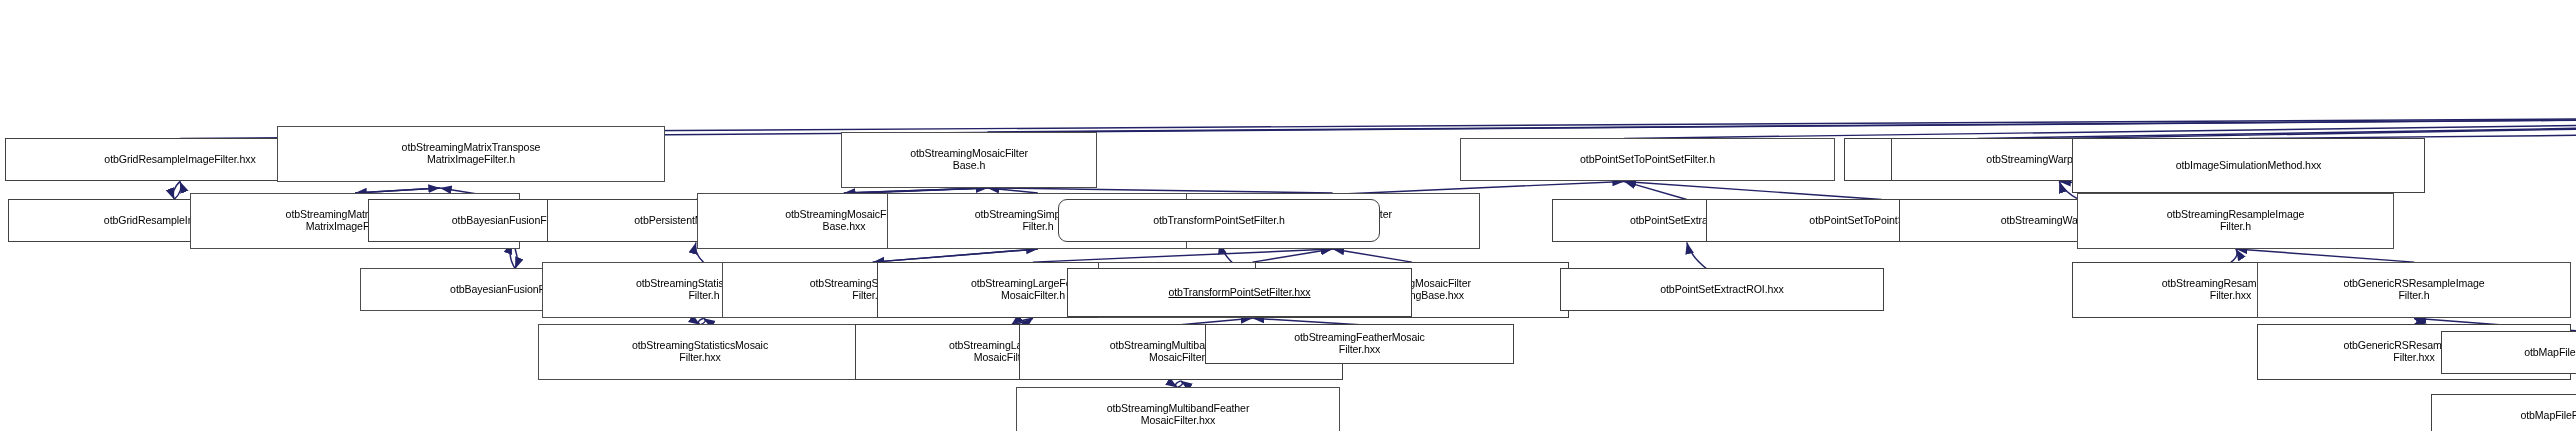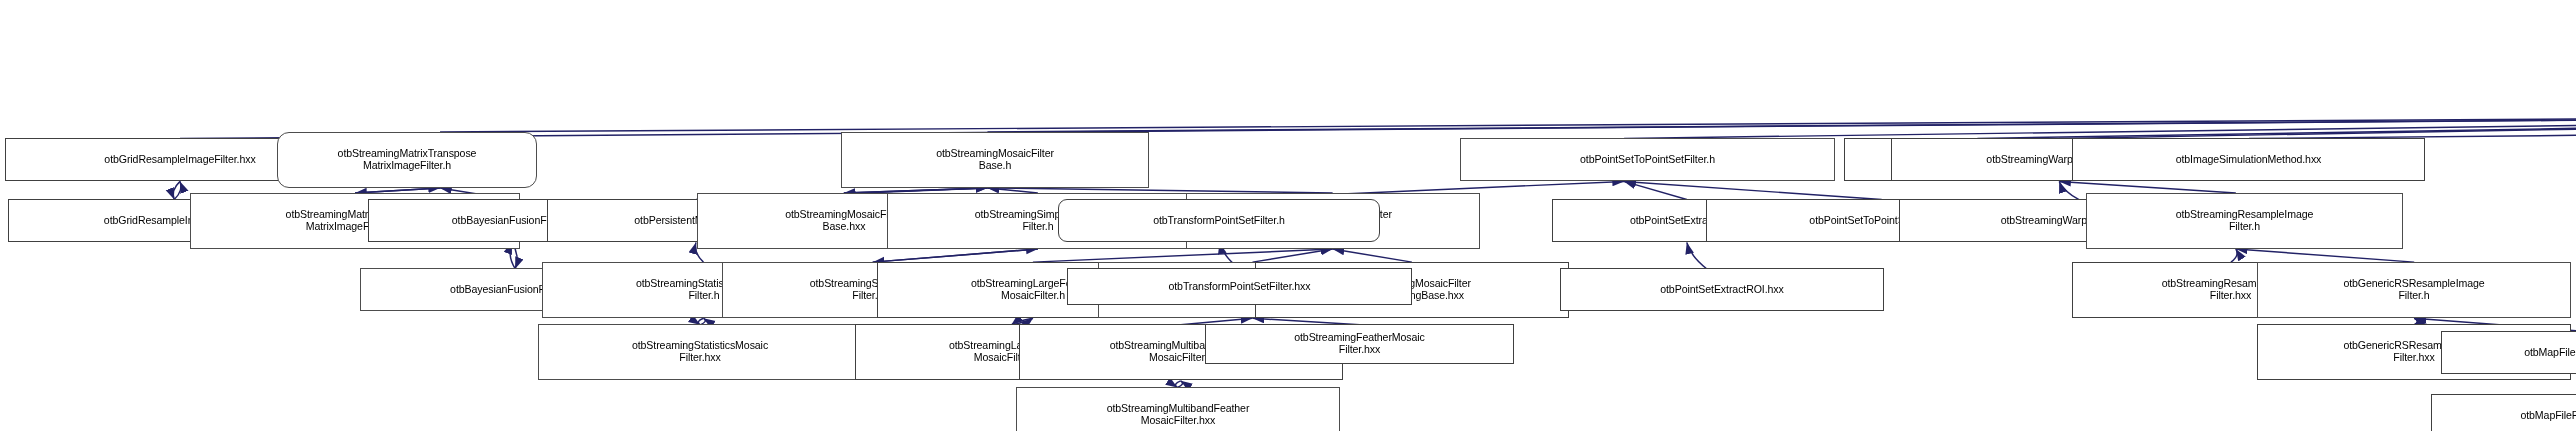--- a/index.html
+++ b/index.html
@@ -105,57 +105,57 @@
         <path d="M3289.5,433.1 Q3298.5,437.6 3289.5,442.1" fill="none" stroke="#222266" stroke-width="2" marker-end="url(#arrowhead)"></path>
         <path d="M3522.4,451.1 Q3405.9,442.1 3289.5,433.1" fill="none" stroke="#222266" stroke-width="2" marker-end="url(#arrowhead)"></path>
         <path d="M1604.3,527.4 Q1615.5,522.9 1608.8,518.4" fill="none" stroke="#222266" stroke-width="2" marker-end="url(#arrowhead)"></path>
         <path d="M1608.8,518.4 Q1597.5,522.9 1604.3,527.4" fill="none" stroke="#222266" stroke-width="2" marker-end="url(#arrowhead)"></path>
         <path d="M3524.6,536.4 Q3514.5,522.9 3522.4,509.5" fill="none" stroke="#222266" stroke-width="2" marker-end="url(#arrowhead)"></path>
         <path d="M3522.4,509.5 Q3532.5,522.9 3524.6,536.4" fill="none" stroke="#222266" stroke-width="2" marker-end="url(#arrowhead)"></path>
       </g>
   </svg>
   <div id="nodes-layer">
       <div class="node" style="left: 5px; top: 138px; width: 350px; height: 43px;">otbGridResampleImageFilter.hxx</div>
-      <div class="node thick" style="left: 277px; top: 132px; width: 260px; height: 56px; border-radius: 12px;">otbStreamingMatrixTranspose
+      <div class="node thick" style="left: 277px; top: 126px; width: 388px; height: 56px;">otbStreamingMatrixTranspose
 MatrixImageFilter.h</div>
-      <div class="node thick" style="left: 841px; top: 132px; width: 308px; height: 56px;">otbStreamingMosaicFilter
+      <div class="node thick" style="left: 841px; top: 132px; width: 256px; height: 56px;">otbStreamingMosaicFilter
 Base.h</div>
       <div class="node thick" style="left: 1460px; top: 138px; width: 375px; height: 43px;">otbPointSetToPointSetFilter.h</div>
       <div class="node" style="left: 1844px; top: 138px; width: 266px; height: 43px;">otbStreamingTraits.hxx</div>
       <div class="node" style="left: 1891px; top: 138px; width: 337px; height: 43px;">otbStreamingWarpImageFilter.h</div>
-      <div class="node" style="left: 2072px; top: 138px; width: 353px; height: 43px;">otbImageSimulationMethod.hxx</div>
+      <div class="node" style="left: 2072px; top: 138px; width: 353px; height: 55px;">otbImageSimulationMethod.hxx</div>
       <div class="node" style="left: 8.3px; top: 199px; width: 332px; height: 43px;">otbGridResampleImageFilter.h</div>
       <div class="node thick" style="left: 190px; top: 193px; width: 330px; height: 56px;">otbStreamingMatrixTranspose
 MatrixImageFilter.hxx</div>
       <div class="node" style="left: 368px; top: 199px; width: 287px; height: 43px;">otbBayesianFusionFilter.h</div>
       <div class="node" style="left: 547px; top: 199px; width: 299px; height: 43px;">otbPersistentMosaicFilter.h</div>
       <div class="node thick" style="left: 697px; top: 193px; width: 294px; height: 56px;">otbStreamingMosaicFilter
 Base.hxx</div>
       <div class="node thick" style="left: 887px; top: 193px; width: 302px; height: 56px;">otbStreamingSimpleMosaic
 Filter.h</div>
       <div class="node thick" style="left: 1186px; top: 193px; width: 294px; height: 56px;">otbStreamingMosaicFilter
 WithBlendingBase.h</div>
       <div class="node" style="left: 1058px; top: 199px; width: 322px; height: 43px; border-radius: 9px;">otbTransformPointSetFilter.h</div>
       <div class="node" style="left: 1552px; top: 199px; width: 269px; height: 43px;">otbPointSetExtractROI.h</div>
       <div class="node" style="left: 1706px; top: 199px; width: 352px; height: 43px;">otbPointSetToPointSetFilter.hxx</div>
       <div class="node" style="left: 1899px; top: 199px; width: 360px; height: 43px;">otbStreamingWarpImageFilter.hxx</div>
-      <div class="node thick" style="left: 2077px; top: 193px; width: 317px; height: 56px; margin-left: 9px;">otbStreamingResampleImage
+      <div class="node thick" style="left: 2077px; top: 193px; width: 317px; height: 56px;">otbStreamingResampleImage
 Filter.h</div>
       <div class="node thick" style="left: 360px; top: 268px; width: 310px; height: 43px;">otbBayesianFusionFilter.hxx</div>
       <div class="node thick" style="left: 542px; top: 262px; width: 324px; height: 56px;">otbStreamingStatisticsMosaic
 Filter.h</div>
       <div class="node thick" style="left: 722px; top: 262px; width: 302px; height: 56px;">otbStreamingSimpleMosaic
 Filter.hxx</div>
       <div class="node" style="left: 877px; top: 262px; width: 312px; height: 56px;">otbStreamingLargeFeather
 MosaicFilter.h</div>
       <div class="node thick" style="left: 1098px; top: 262px; width: 309px; height: 56px;">otbStreamingFeatherMosaic
 Filter.h</div>
       <div class="node" style="left: 1255px; top: 262px; width: 314px; height: 56px;">otbStreamingMosaicFilter
 WithBlendingBase.hxx</div>
-      <div class="node" style="left: 1067px; top: 268px; width: 345px; height: 37px;">otbTransformPointSetFilter.hxx</div>
+      <div class="node" style="left: 1067px; top: 268px; width: 345px; height: 49px; text-decoration: underline;">otbTransformPointSetFilter.hxx</div>
       <div class="node" style="left: 1560px; top: 268px; width: 324px; height: 43px;">otbPointSetExtractROI.hxx</div>
       <div class="node" style="left: 2072px; top: 262px; width: 317px; height: 56px;">otbStreamingResampleImage
 Filter.hxx</div>
       <div class="node thick" style="left: 2257px; top: 262px; width: 314px; height: 56px;">otbGenericRSResampleImage
 Filter.h</div>
       <div class="node thick" style="left: 538px; top: 324px; width: 324px; height: 56px; text-align: center;">otbStreamingStatisticsMosaic
 Filter.hxx</div>
       <div class="node" style="left: 855px; top: 324px; width: 312px; height: 56px;">otbStreamingLargeFeather
 MosaicFilter.hxx</div>
       <div class="node" style="left: 1019px; top: 324px; width: 324px; height: 56px;">otbStreamingMultibandFeather

